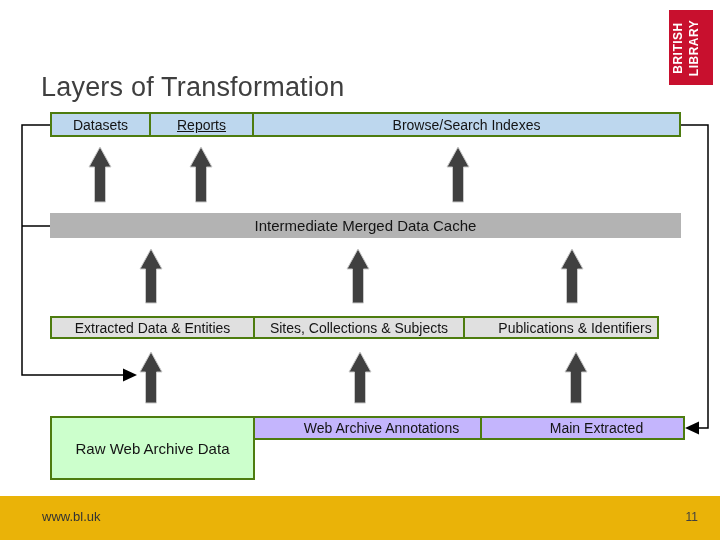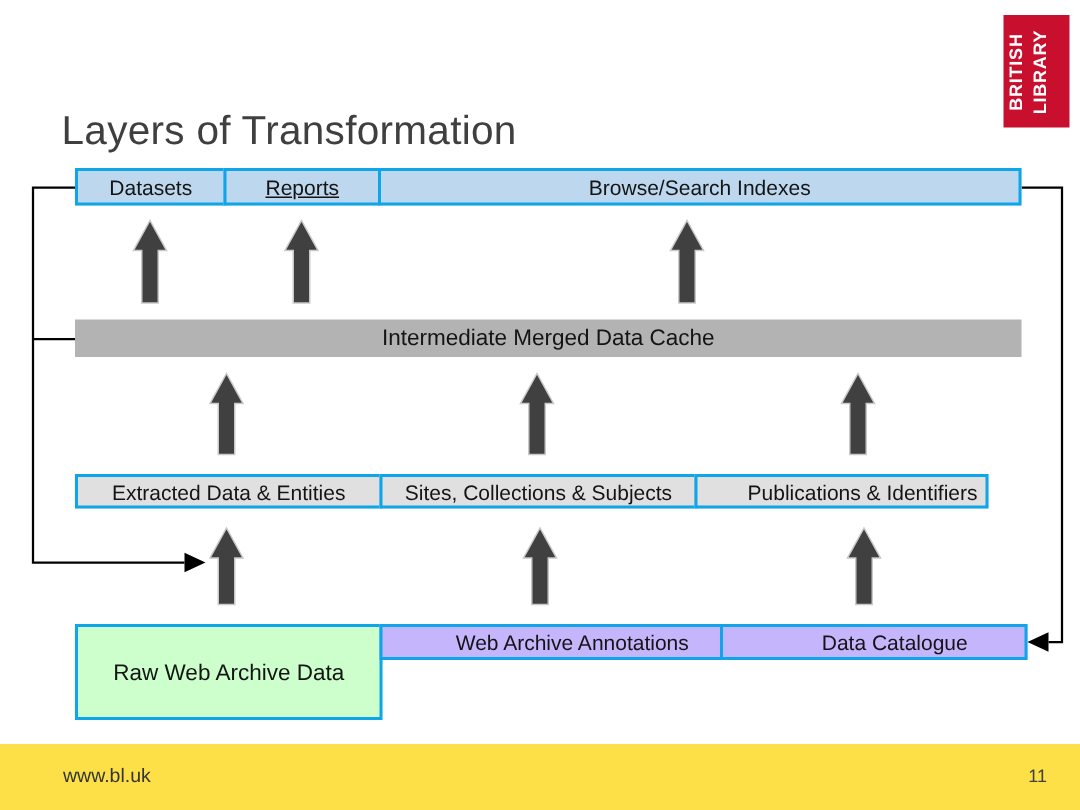--- a/index.html
+++ b/index.html
@@ -25,21 +25,21 @@
     position:absolute; left:-15.5px; top:15.5px; width:75px; height:44px;
     transform:rotate(-90deg);
     color:#ffffff; font-weight:bold; font-size:12px; line-height:1.35;
     text-align:center; letter-spacing:0.5px; white-space:nowrap;
   }
 
   
   .box {
     position:absolute; box-sizing:border-box;
     display:flex; align-items:center; justify-content:center;
-    border:2px solid #0ea5e9;
+    border:2px solid #4d7c0f;
     font-size:14px; color:#141414; text-align:center; white-space:nowrap;
   }
   .blue   { background:#bdd7ee; }
   .grey   { background:#e0e0e0; }
   .green  { background:#ccffcc; font-size:15px; }
   .yellow { background:#c4b5fd;padding-left:28px; }
 
   .b-datasets { left:50px;  top:112px; width:101px; height:25px; }
   .b-reports  { left:149px; top:112px; width:105px; height:25px;text-decoration:underline; }
   .b-browse   { left:252px; top:112px; width:429px; height:25px; }
@@ -57,21 +57,21 @@
   .b-raw  { left:50px;  top:416px; width:205px; height:64px; }
   .b-waa  { left:253px; top:416px; width:229px; height:24px; }
   .b-cat  { left:480px; top:416px; width:205px; height:24px; }
 
   
   .diagram-svg { position:absolute; left:0; top:0; width:720px; height:540px; }
 
   
   .footer {
     position:absolute; left:0; bottom:0; width:720px; height:44px;
-    background:#fde047;
+    background:#eab308;
   }
   .footer-url {
     position:absolute; left:42px; top:13px; font-size:13px; color:#333333;
   }
   .footer-page {
     position:absolute; right:22px; top:14px; font-size:12px; color:#404040;margin-left:40px;
   }
 </style>
 </head>
 <body>
@@ -131,19 +131,19 @@
   <span>Publications &amp; Identifiers</span>
 </div>
 
 <div class="box green b-raw">
   <span>Raw Web Archive Data</span>
 </div>
 <div class="box yellow b-waa">
   <span>Web Archive Annotations</span>
 </div>
 <div class="box yellow b-cat">
-  <span>Data Catalogue</span>
+  <span>Main Extracted</span>
 </div>
 
 <div class="footer">
   <span class="footer-url">www.bl.uk</span>
   <span class="footer-page">11</span>
 </div>
 
 </body></html>

